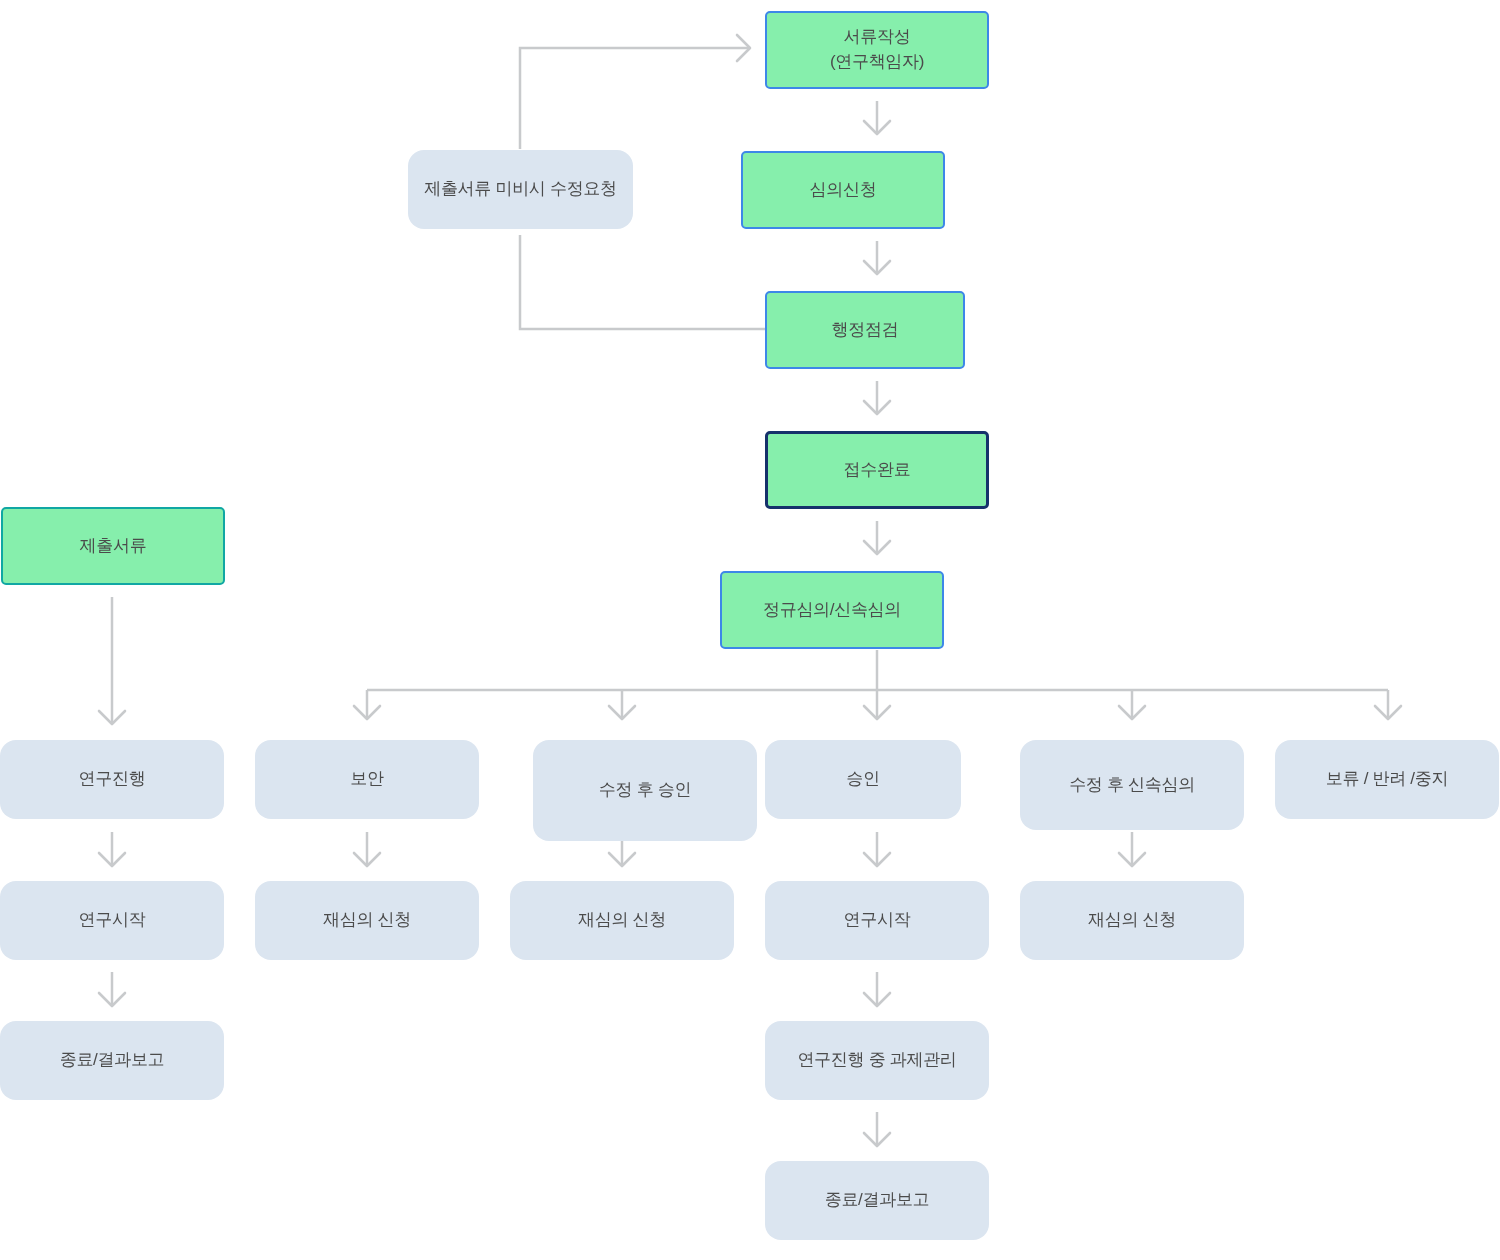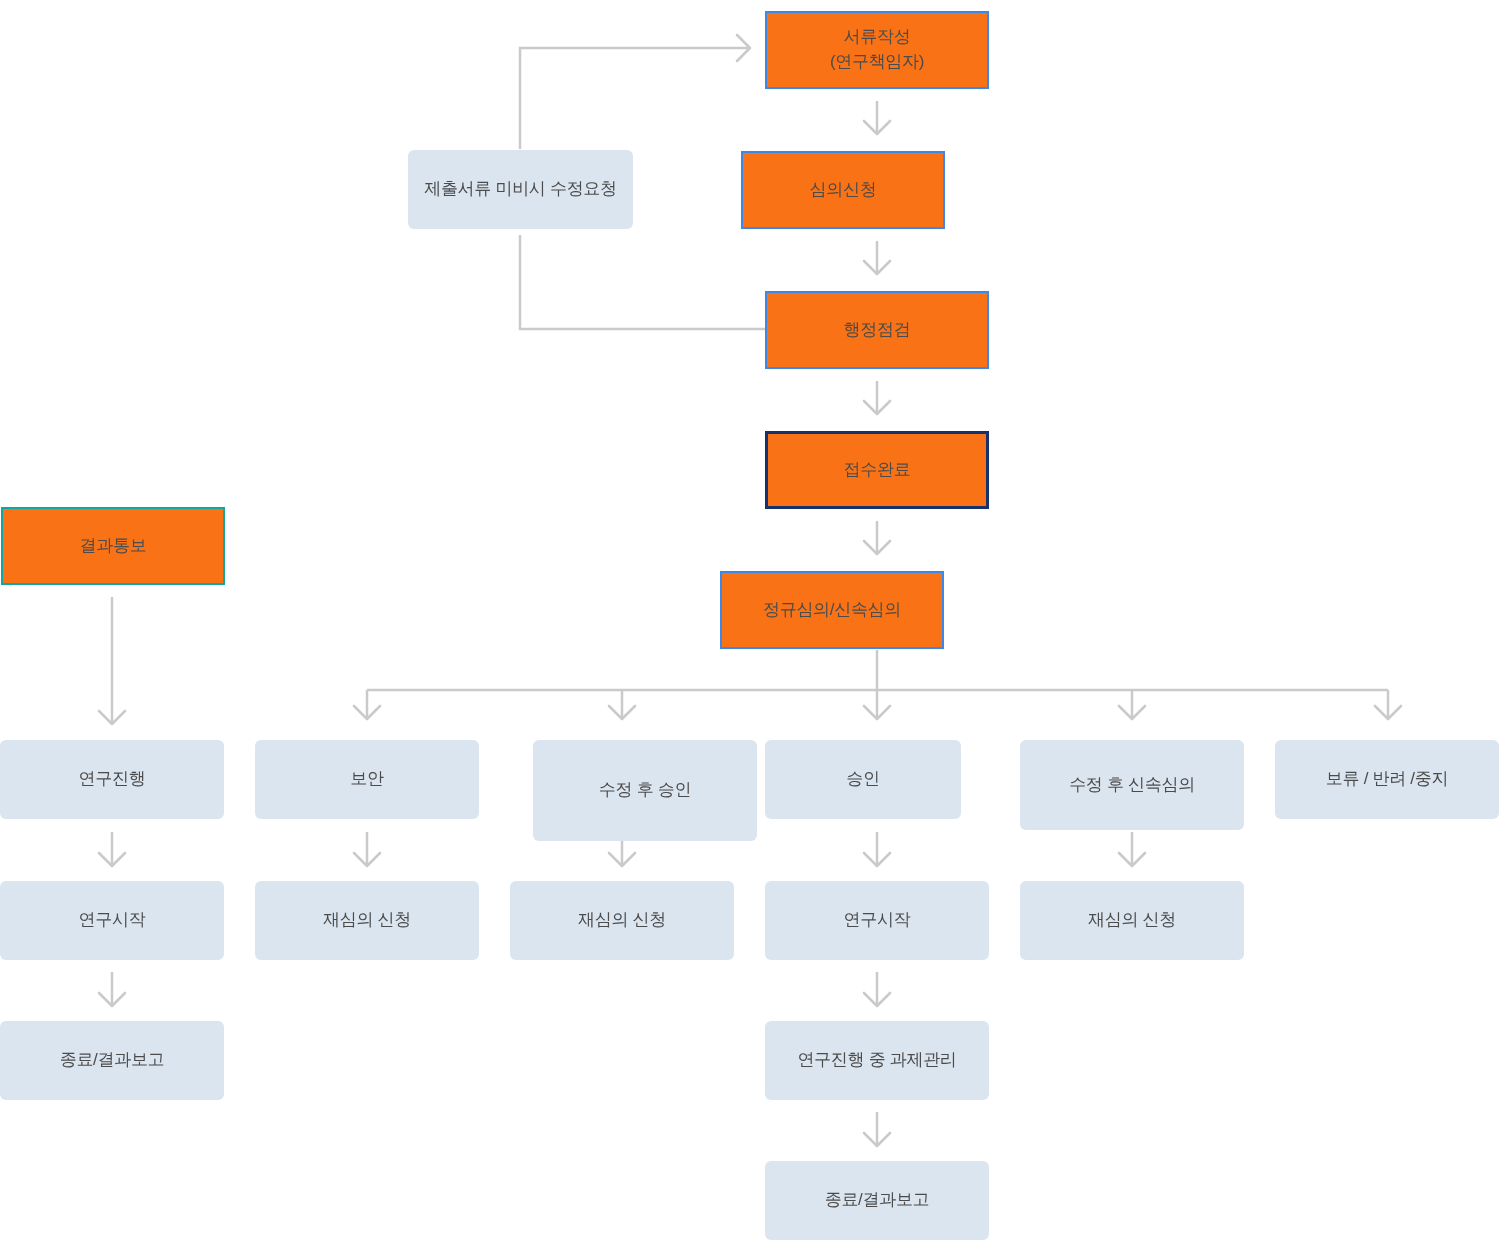--- a/index.html
+++ b/index.html
@@ -32,26 +32,26 @@
     box-sizing: border-box;
     display: flex;
     align-items: center;
     justify-content: center;
     text-align: center;
     font-size: 17px;
     line-height: 1.45;
     letter-spacing: -0.3px;
     color: var(--text-color, #4b4b4b);
     white-space: pre-line;
-    border-radius: 6px;
+    border-radius: 16px;
   }
   .node.outline {
-    background: #f97316;
+    background: #86efac;
     border: 2px solid var(--accent-blue, #3d87e8);
-    border-radius: 0;
+    border-radius: 5px;
   }
   .node.outline.navy {
     border: 3px solid var(--accent-navy, #16316b);
   }
   .node.outline.teal {
     border: 2px solid var(--accent-teal, #10a7a3);
   }
   .node.fill {
     background: var(--node-fill, #dbe5f0);
     border: none;
@@ -98,36 +98,36 @@
     <line class="cline" x1="877" y1="1112" x2="877" y2="1146" marker-end="url(#arr)"></line>
   </svg>
 
   <div class="node outline" style="left:765px; top:11px; width:224px; height:78px">
     <span>서류작성
 (연구책임자)</span>
   </div>
   <div class="node outline" style="left:741px; top:151px; width:204px; height:78px">
     <span>심의신청</span>
   </div>
-  <div class="node outline" style="left:765px; top:291px; width:224px; height:78px">
+  <div class="node outline" style="left:765px; top:291px; width:200px; height:78px">
     <span>행정점검</span>
   </div>
   <div class="node outline navy" style="left:765px; top:431px; width:224px; height:78px">
     <span>접수완료</span>
   </div>
   <div class="node outline" style="left:720px; top:571px; width:224px; height:78px">
     <span>정규심의/신속심의</span>
   </div>
 
   <div class="node fill" style="left:408px; top:150px; width:225px; height:79px">
     <span>제출서류 미비시 수정요청</span>
   </div>
 
   <div class="node outline teal" style="left:1px; top:507px; width:224px; height:78px">
-    <span>결과통보</span>
+    <span>제출서류</span>
   </div>
 
   <div class="node fill" style="left:0px; top:740px; width:224px; height:79px">
     <span>연구진행</span>
   </div>
   <div class="node fill" style="left:255px; top:740px; width:224px; height:79px">
     <span>보안</span>
   </div>
   <div class="node fill" style="left:533px; top:740px; width:224px; height:101px">
     <span>수정 후 승인</span>

